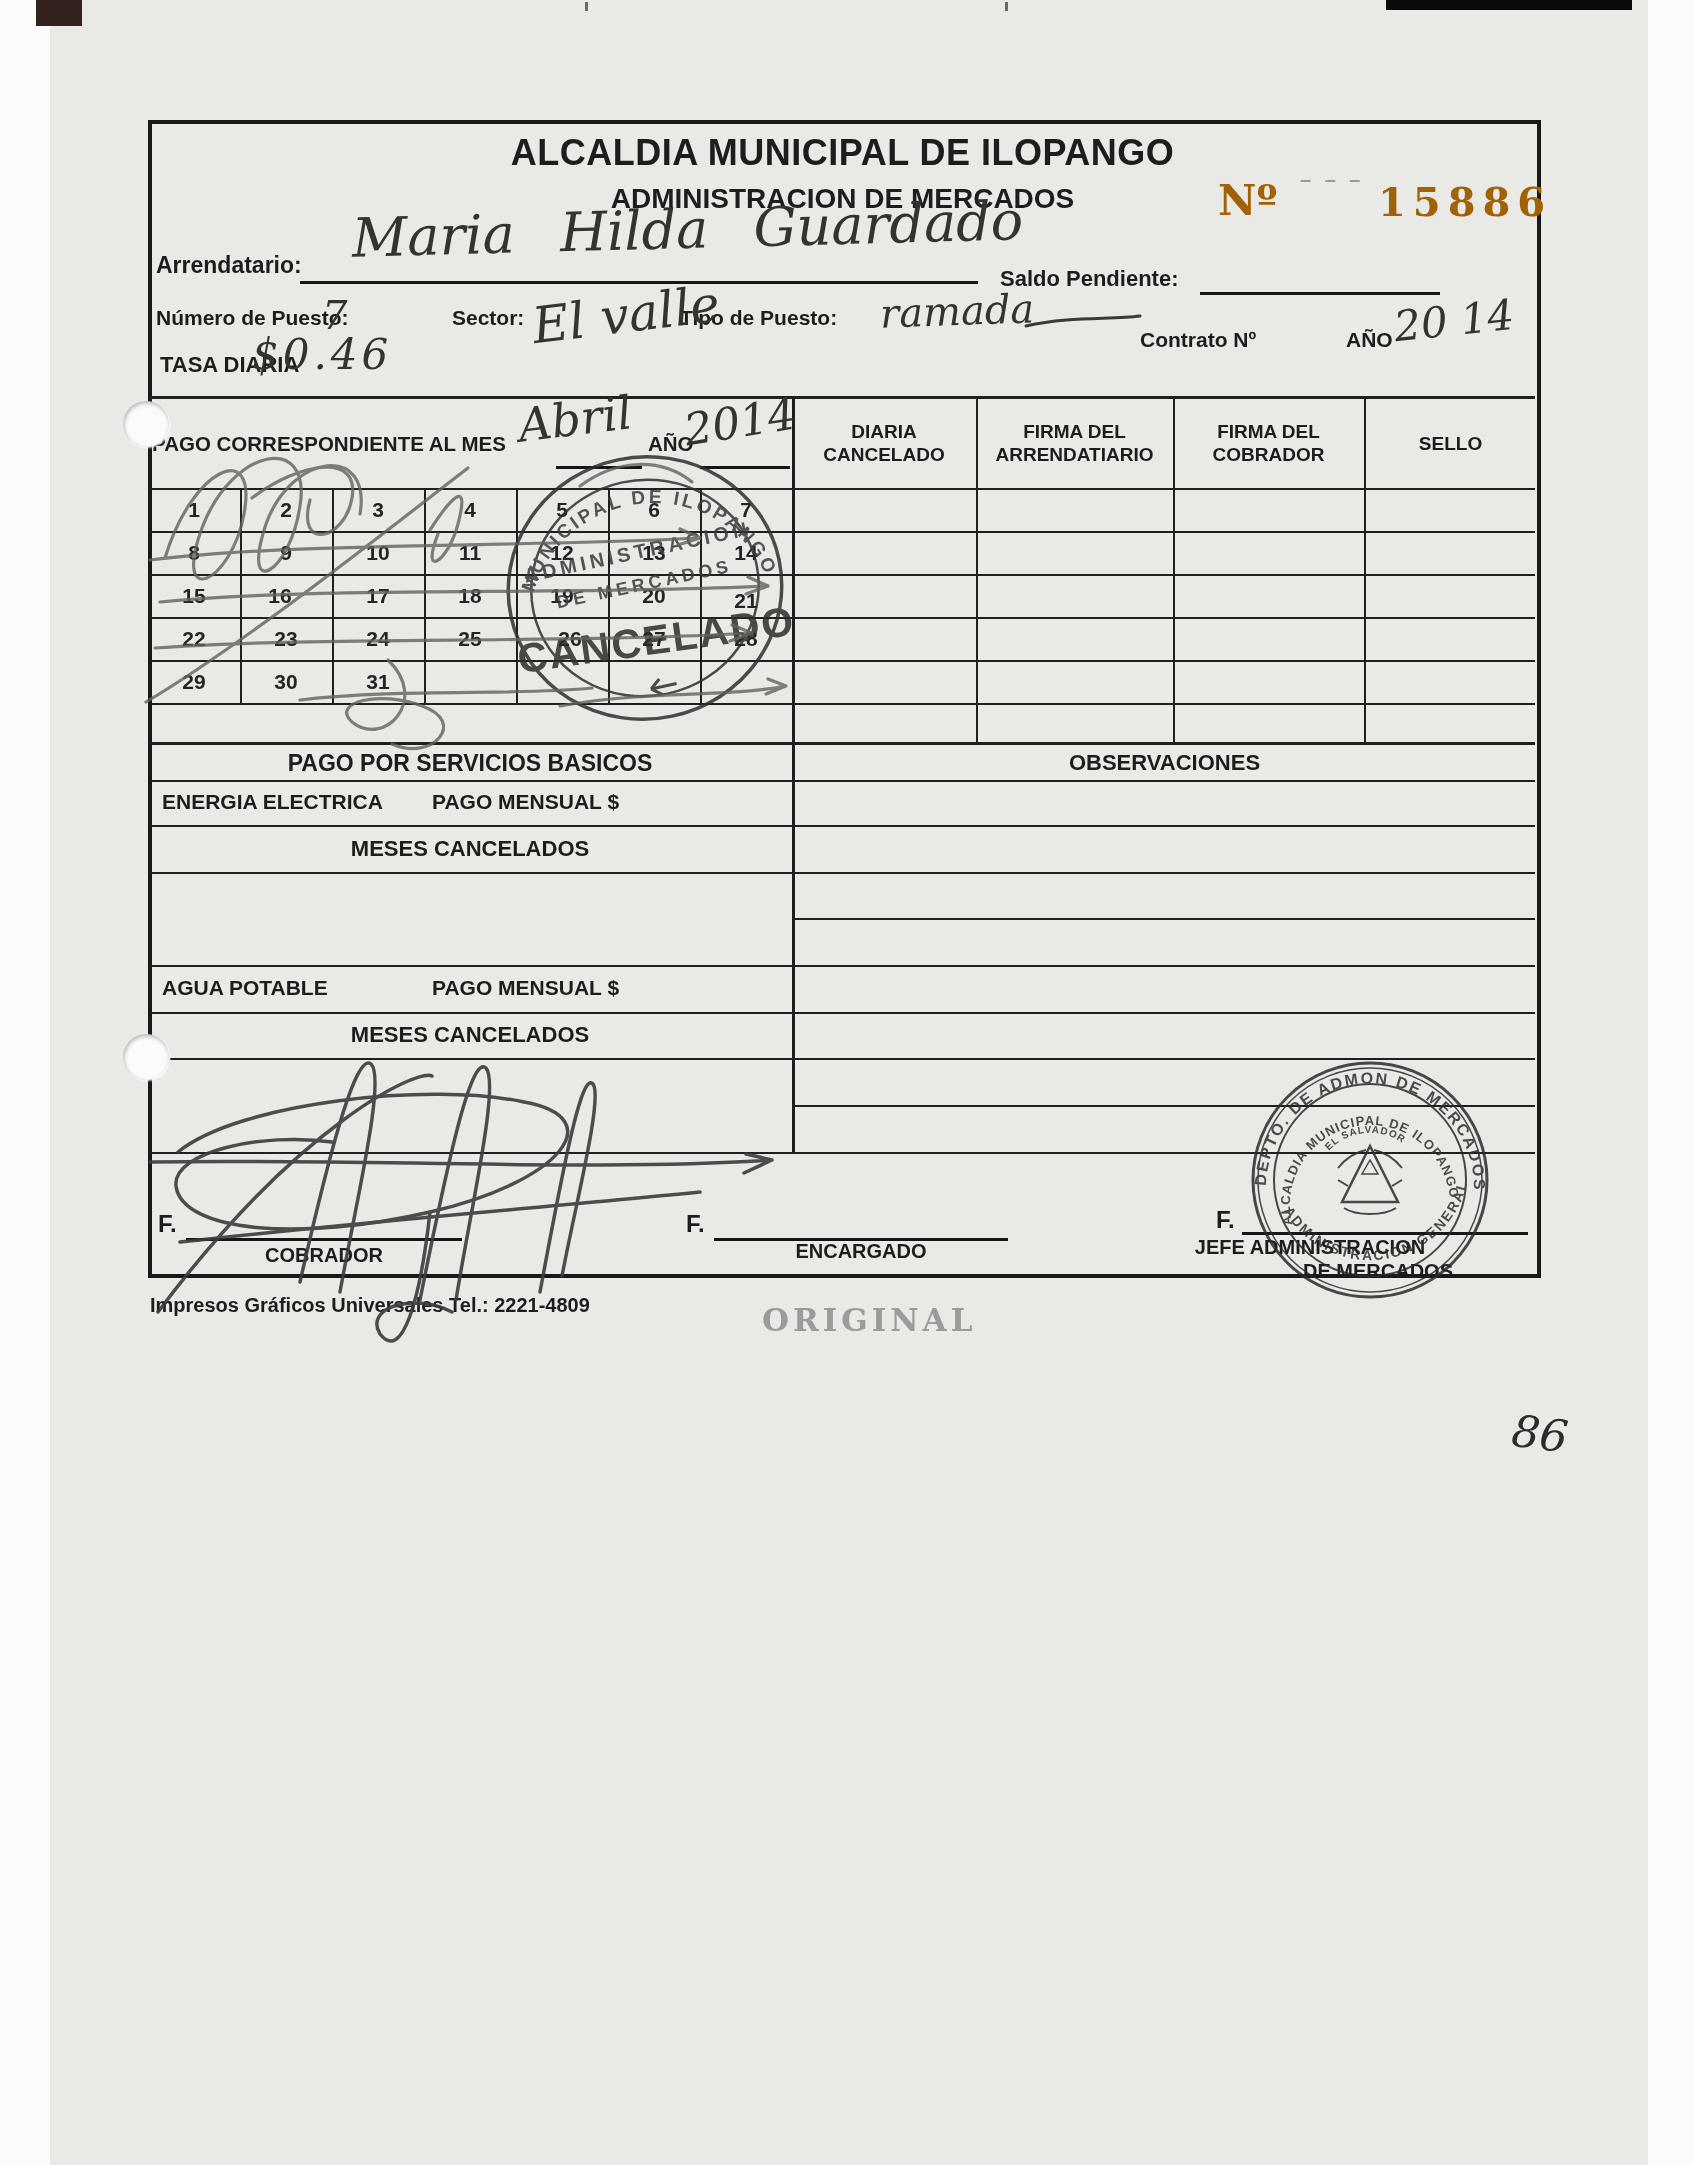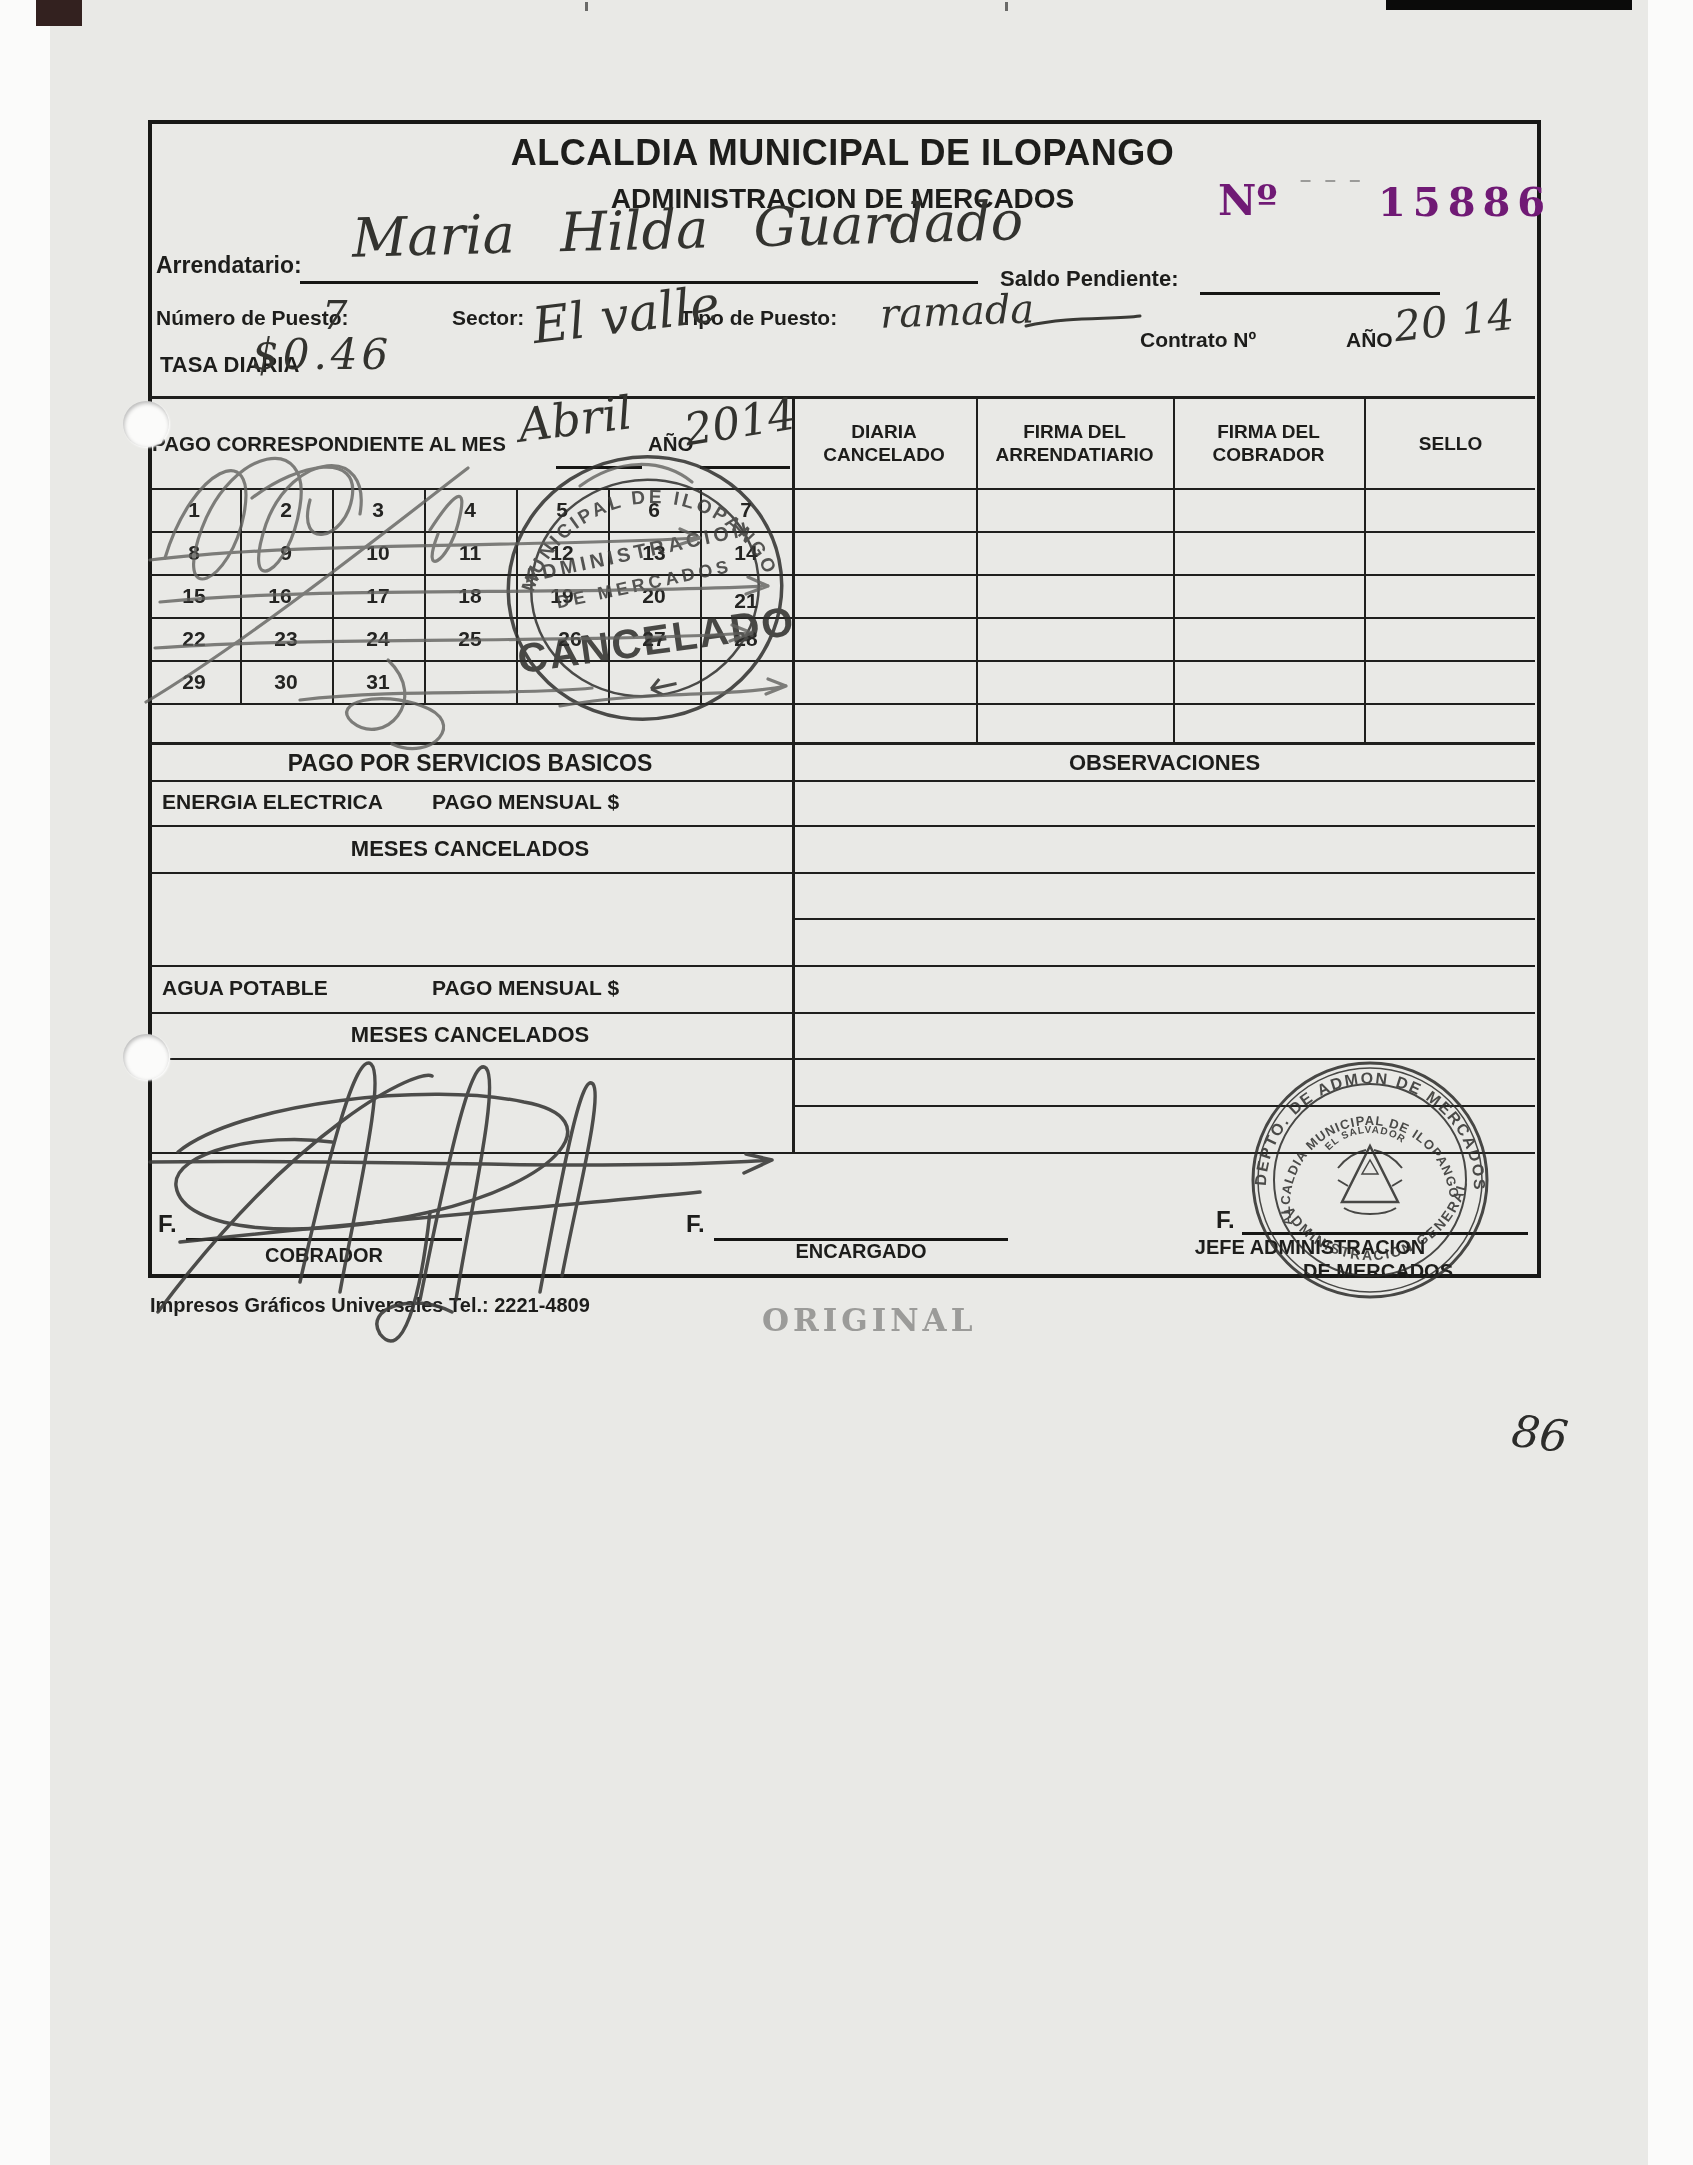--- a/index.html
+++ b/index.html
@@ -8,21 +8,21 @@
   #paper{position:absolute;left:50px;top:0;width:1598px;height:2165px;background:#e9e9e6;
          box-shadow:0 0 6px rgba(0,0,0,.25);}
   .abs{position:absolute;}
   .lbl{position:absolute;color:#1d1d1b;font-weight:700;white-space:nowrap;z-index:3;}
   .ctr{text-align:center;white-space:normal;}
   .hl{position:absolute;background:#1f1f1d;height:2px;z-index:2;}
   .vl{position:absolute;background:#1f1f1d;width:2px;z-index:2;}
   .uline{position:absolute;background:#161614;height:3px;z-index:2;}
   .hw{position:absolute;font-family:"DejaVu Serif", serif;font-style:italic;color:#33332f;
       white-space:nowrap;z-index:4;}
-  .gray-serif{font-family:"DejaVu Serif", serif;color:#701a75;font-weight:700;}
+  .gray-serif{font-family:"DejaVu Serif", serif;color:#a16207;font-weight:700;}
   #form-border{position:absolute;left:148px;top:120px;width:1385px;height:1150px;
                border:4px solid #181816;z-index:2;}
   .hole{position:absolute;width:46px;height:46px;border-radius:50%;background:#fbfbfa;
         box-shadow:inset 1px 2px 4px rgba(0,0,0,.28), 1px 1px 2px rgba(255,255,255,.9);z-index:6;}
   #stamp-layer{position:absolute;left:0;top:0;z-index:5;pointer-events:none;}
   .daycell{position:absolute;display:flex;align-items:center;justify-content:center;
            font-weight:700;font-size:21px;color:#242422;z-index:3;}
   .colhead{position:absolute;display:flex;flex-direction:column;align-items:center;justify-content:center;
            font-weight:700;font-size:19px;line-height:23px;color:#1d1d1b;z-index:3;text-align:center;}
   .edge{position:absolute;background:#fbfbfa;z-index:1;}

